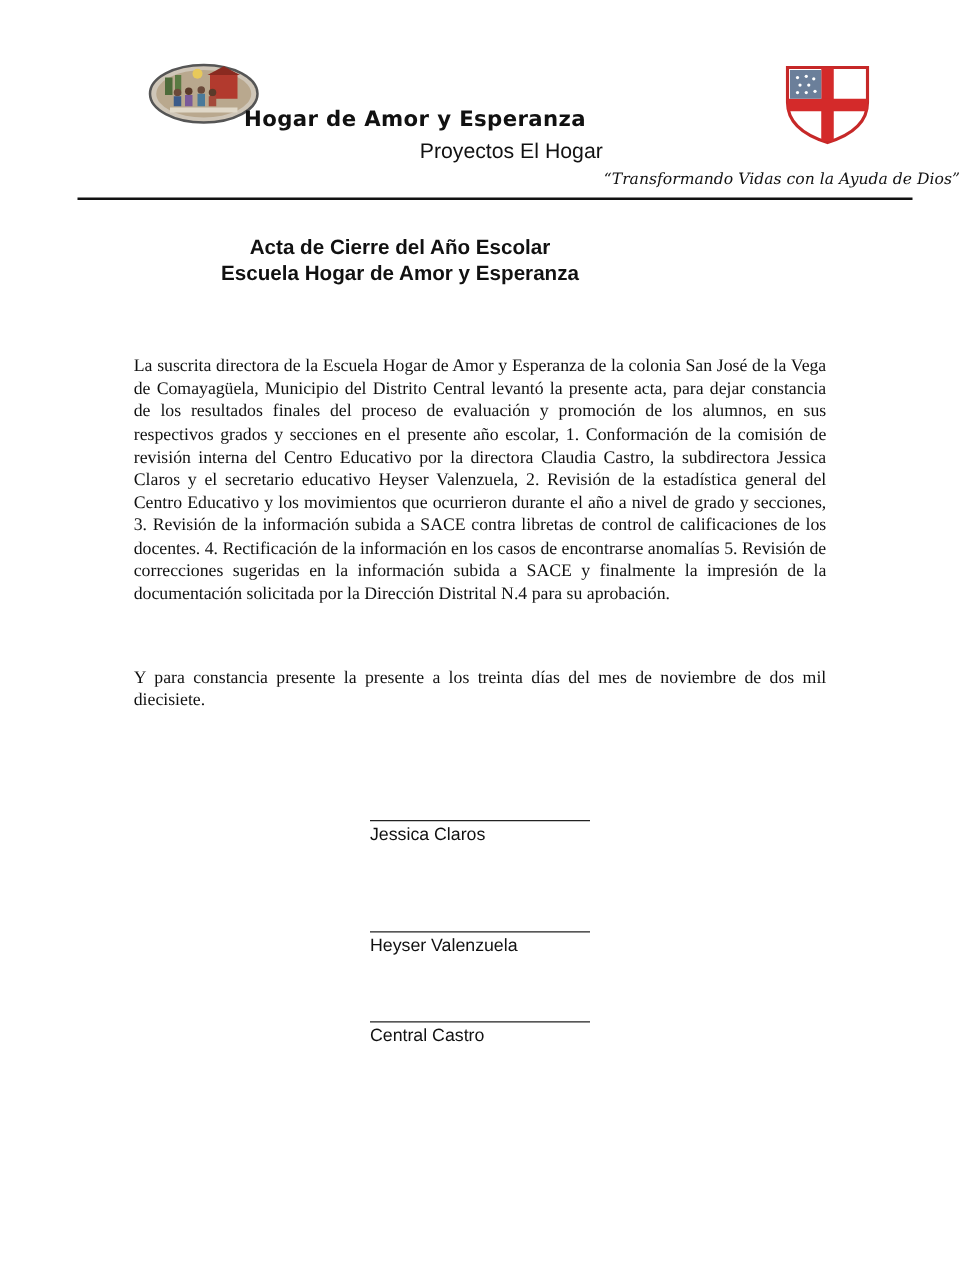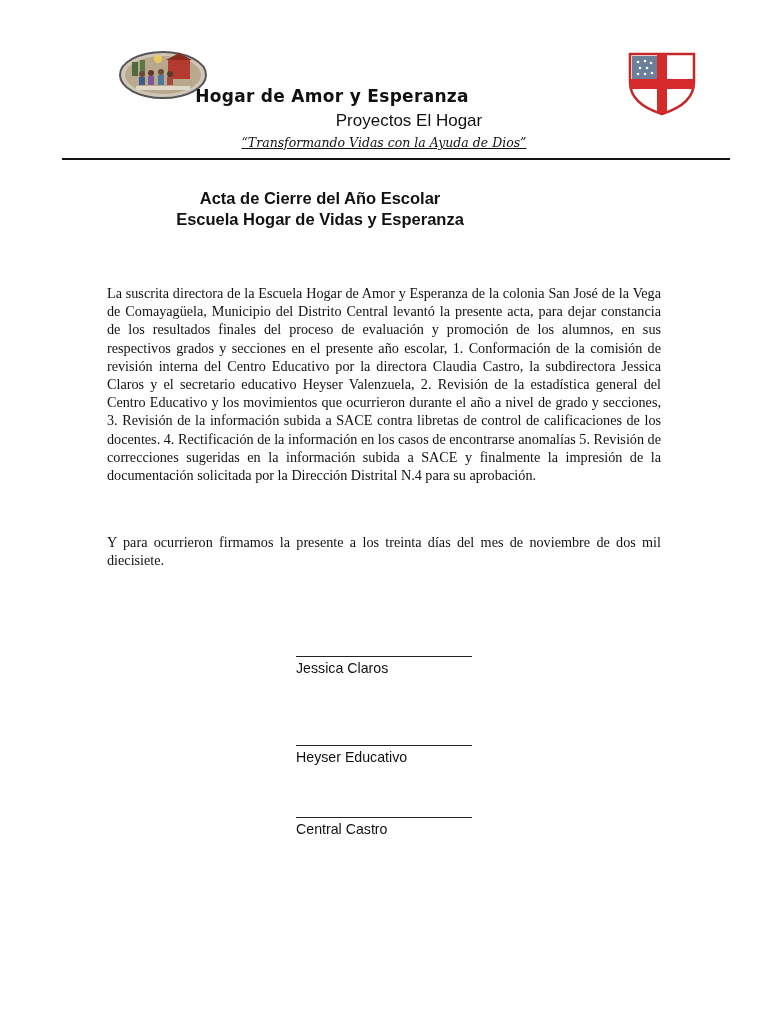--- a/index.html
+++ b/index.html
@@ -2,21 +2,21 @@
 <html><head>
 <meta charset="utf-8">
 <style>
   html, body { margin:0; padding:0; background:#fff; }
   body { width:768px; height:1024px; position:relative; overflow:hidden; font-family:"Liberation Sans", sans-serif; color:#111; }
   .abs { position:absolute; }
   .logo-left { left:118px; top:50px; width:90px; height:50px; }
   .logo-right { left:628px; top:52px; width:68px; height:64px; }
   .org-name { left:0; width:644px; top:86px; text-align:center; font-family:"DejaVu Sans", sans-serif; font-weight:bold; font-size:17px; letter-spacing:0.3px; padding-left:20px; box-sizing:border-box; }
   .org-sub { left:0; width:768px; top:111px; text-align:center; font-size:17px; padding-left:50px; box-sizing:border-box; }
-  .motto { left:0; width:768px; top:135px; text-align:center; font-family:"DejaVu Serif", serif; font-style:italic; font-size:12.5px; padding-left:0; box-sizing:border-box;text-decoration:underline; }
+  .motto { left:0; width:768px; top:135px; text-align:right; font-family:"DejaVu Serif", serif; font-style:italic; font-size:12.5px; padding-left:0; box-sizing:border-box; }
   .hr { left:62px; top:158px; width:668px; height:2px; background:#111; }
   .title1, .title2 { left:0; width:640px; text-align:center; font-weight:bold; font-size:16.5px; }
   .title1 { top:189px; }
   .title2 { top:210px; }
   .para { left:107px; width:554px; font-size:14.2px; line-height:18.2px; text-align:justify;font-family:Liberation Serif, serif; }
   .p1 { top:284px; }
   .p2 { top:533px; }
   .sig { left:296px; width:176px; text-align:left; font-size:14.2px; }
   .sig .line { border-top:1px solid #222; margin-bottom:3px; }
   .sig1 { top:656px; }
@@ -65,29 +65,29 @@
     </g>
   </svg>
 </div>
 
 <div class="abs org-name">Hogar de Amor y Esperanza</div>
 <div class="abs org-sub">Proyectos El Hogar</div>
 <div class="abs motto">“Transformando Vidas con la Ayuda de Dios”</div>
 <div class="abs hr"></div>
 
 <div class="abs title1">Acta de Cierre del Año Escolar</div>
-<div class="abs title2">Escuela Hogar de Vidas y Esperanza</div>
+<div class="abs title2">Escuela Hogar de Amor y Esperanza</div>
 
 <div class="abs para p1">La suscrita directora de la Escuela Hogar de Amor y Esperanza de la colonia San José de la Vega de Comayagüela, Municipio del Distrito Central levantó la presente acta, para dejar constancia de los resultados finales del proceso de evaluación y promoción de los alumnos, en sus respectivos grados y secciones en el presente año escolar, 1. Conformación de la comisión de revisión interna del Centro Educativo por la directora Claudia Castro, la subdirectora Jessica Claros y el secretario educativo Heyser Valenzuela, 2. Revisión de la estadística general del Centro Educativo y los movimientos que ocurrieron durante el año a nivel de grado y secciones, 3. Revisión de la información subida a SACE contra libretas de control de calificaciones de los docentes. 4. Rectificación de la información en los casos de encontrarse anomalías 5. Revisión de correcciones sugeridas en la información subida a SACE y finalmente la impresión de la documentación solicitada por la Dirección Distrital N.4 para su aprobación.</div>
-<div class="abs para p2">Y para ocurrieron firmamos la presente a los treinta días del mes de noviembre de dos mil diecisiete.</div>
+<div class="abs para p2">Y para constancia presente la presente a los treinta días del mes de noviembre de dos mil diecisiete.</div>
 
 <div class="abs sig sig1">
   <div class="line"></div>
   <div>Jessica Claros</div>
 </div>
 <div class="abs sig sig2">
   <div class="line"></div>
-  <div>Heyser Educativo</div>
+  <div>Heyser Valenzuela</div>
 </div>
 <div class="abs sig sig3">
   <div class="line"></div>
   <div>Central Castro</div>
 </div>
 
 </body></html>

